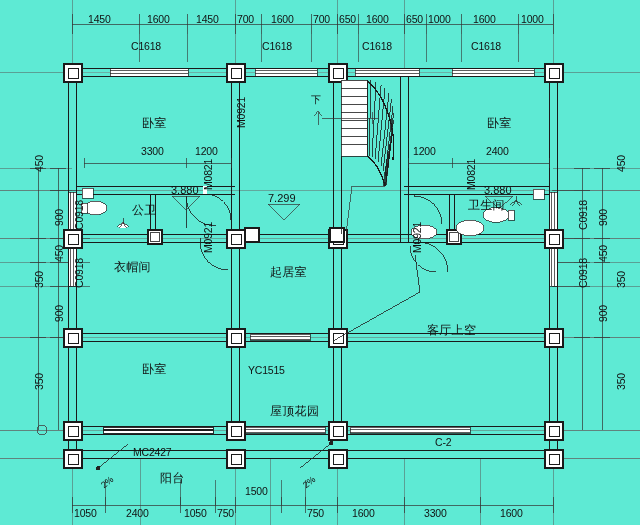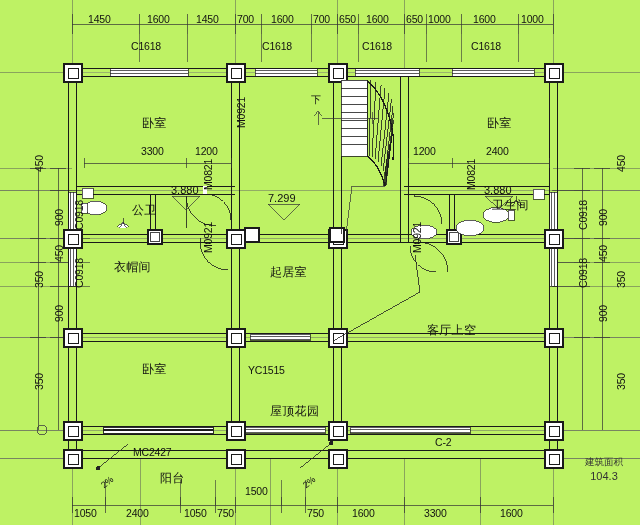--- a/index.html
+++ b/index.html
@@ -7,21 +7,21 @@
     padding: 0;
     background: #ffffff;
   }
   body {
     font-family: "Liberation Sans", "DejaVu Sans", sans-serif;
   }
   #sheet {
     position: relative;
     width: 640px;
     height: 525px;
-    background: #bef264;
+    background: #5eead4;
     overflow: hidden;
   }
   #sheet svg.layer {
     position: absolute;
     left: 0;
     top: 0;
     width: 640px;
     height: 525px;
   }
   .dim-text, .room-text, .code-text, .misc-text {
@@ -586,38 +586,34 @@
 
   <div class="code-text rot90" style="left:236px; top:128px;">M0921</div>
   <div class="code-text rot90" style="left:203px; top:190px;">M0821</div>
   <div class="code-text rot90" style="left:203px; top:253px;">M0921</div>
   <div class="code-text rot90" style="left:412px; top:253px;">M0921</div>
   <div class="code-text rot90" style="left:466px; top:190px;">M0821</div>
 
   <div class="room-text" style="left:142px; top:117px;">卧室</div>
   <div class="room-text" style="left:487px; top:117px;">卧室</div>
   <div class="room-text" style="left:132px; top:204px;">公卫</div>
-  <div class="room-text" style="left:468px; top:199px;margin-left:24px;">卫生间</div>
+  <div class="room-text" style="left:468px; top:199px;">卫生间</div>
   <div class="room-text" style="left:114px; top:261px;">衣帽间</div>
   <div class="room-text" style="left:270px; top:266px;">起居室</div>
   <div class="room-text" style="left:427px; top:324px;">客厅上空</div>
   <div class="room-text" style="left:142px; top:363px;">卧室</div>
   <div class="room-text" style="left:160px; top:466px;margin-top:6px;">阳台</div>
   <div class="room-text" style="left:270px; top:405px;">屋顶花园</div>
 
   <div class="elev-text" style="left:268px; top:192px;">7.299</div>
   <div class="elev-text" style="left:171px; top:184px;">3.880</div>
   <div class="elev-text" style="left:484px; top:184px;">3.880</div>
 
   <div class="code-text" style="left:133px; top:447px;">MC2427</div>
   <div class="code-text" style="left:248px; top:365px;">YC1515</div>
   <div class="code-text" style="left:435px; top:437px;">C-2</div>
   <div class="misc-text" style="left:311px; top:95px; font-size:10px;">下</div>
   <div class="misc-text rot-pct" style="left:101px; top:478px; transform:rotate(-38deg);">2%</div>
   <div class="misc-text rot-pct" style="left:303px; top:478px; transform:rotate(-38deg);">2%</div>
 
-  <div class="area-note" style="left:572px; top:455px; width:64px;">
-    <div>建筑面积</div>
-    <div class="val">104.3</div>
-  </div>
 
 
 </div>
 
 </body></html>

